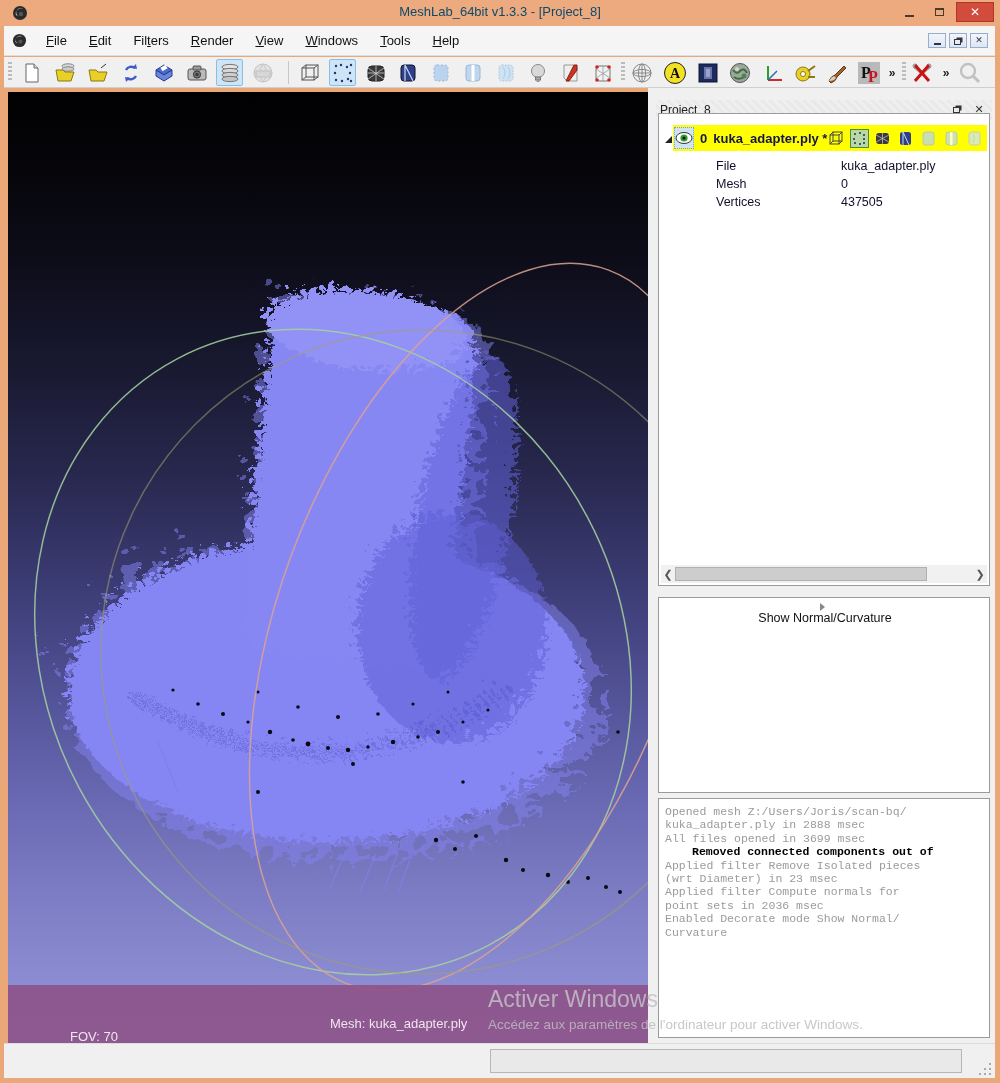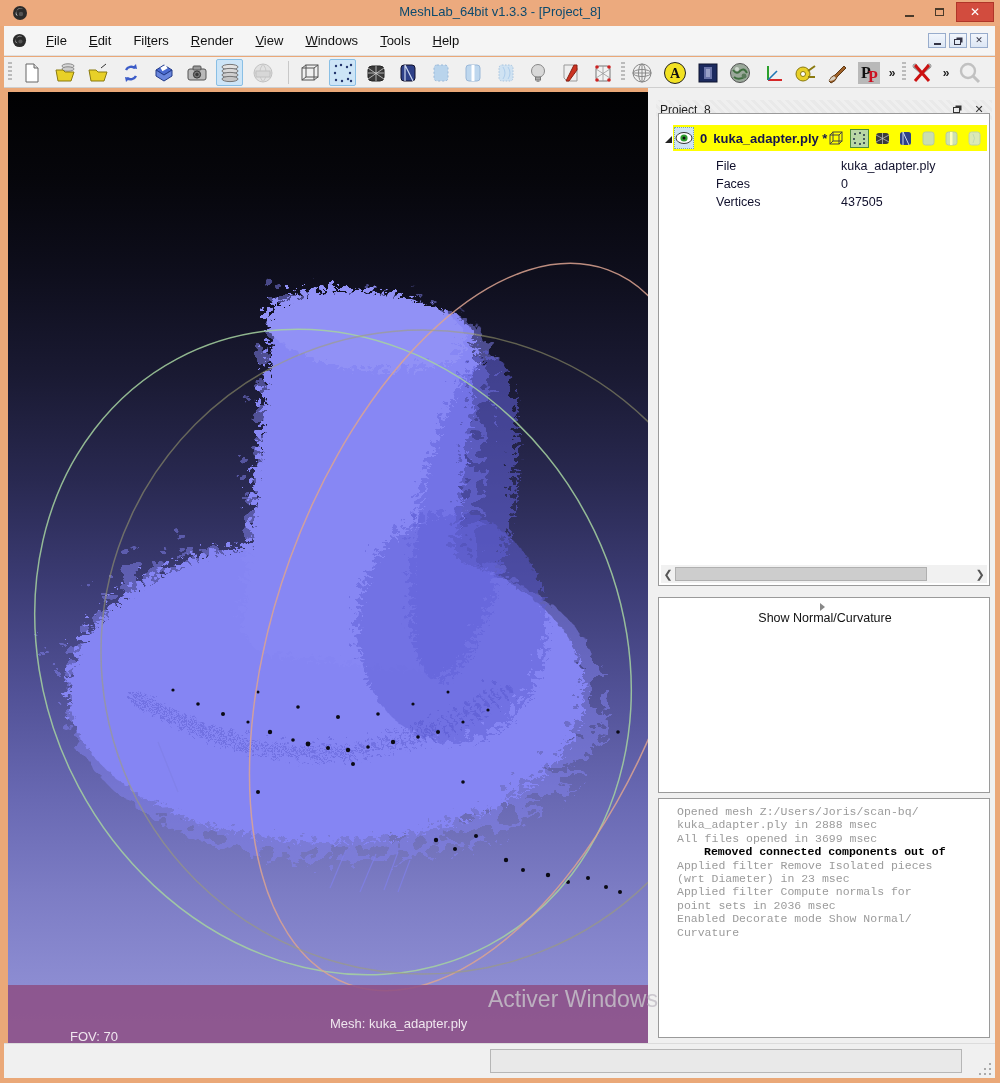--- a/index.html
+++ b/index.html
@@ -53,21 +53,21 @@
   .rightbg { position:absolute; left:648px; top:88px; width:347px; height:955px; background:#f0f0f0; }
   .dockhdr { position:absolute; left:656px; top:100px; width:336px; height:20px; font-size:12px; color:#222;
     background:repeating-linear-gradient(45deg,#efefef 0 3px,#e9e9e9 3px 6px); display:flex; align-items:center; padding-left:4px; }
   .dockbtns { position:absolute; right:6px; top:2px; display:flex; gap:8px; }
   .dockb { width:14px; height:14px; display:flex; align-items:center; justify-content:center; color:#333; font-size:11px; }
   .dockb .rest { width:7px; height:6px; border:1px solid #333; box-shadow:2px -2px 0 -0.5px #333; margin:2px 2px 0 0; }
 
   .panel { position:absolute; background:#fff; border:1px solid #9a9a9a; }
   .layers { left:658px; top:113px; width:332px; height:473px; }
   .decor  { left:658px; top:597px; width:332px; height:196px; font-size:12.5px; color:#111; }
-  .logp   { left:658px; top:798px; width:332px; height:240px; font-family:"Liberation Mono",monospace; font-size:11.5px; line-height:13.4px; color:#9b9b9b; padding:6px 18px; overflow:hidden; }
+  .logp   { left:658px; top:798px; width:332px; height:240px; font-family:"Liberation Mono",monospace; font-size:11.5px; line-height:13.4px; color:#9b9b9b; padding:6px 6px; overflow:hidden; }
   .logp .bold { color:#000; font-weight:bold;margin-left:27px; }
 
   .treerow { position:absolute; left:2px; top:11px; width:326px; height:26px; display:flex; align-items:center; }
   .expander { width:0; height:0; border-left:7px solid transparent; border-bottom:7px solid #222; margin:0 3px 0 4px; transform:translateY(1px); }
   .yellowrow { position:absolute; left:14px; top:11px; width:314px; height:26px; background:#ffff00; display:flex; align-items:center; }
   .eyebox { width:23px; height:22px; margin-left:1px; background:#cfe3f3; border:1px dotted #7aa; display:flex; align-items:center; justify-content:center; }
   .lname { font-size:13px; font-weight:bold; color:#14144e; margin-left:6px; white-space:pre; }
   .minis { margin-left:auto; display:flex; gap:4px; padding-right:3px; }
   .mini { width:19px; height:19px; display:flex; align-items:center; justify-content:center; }
   .mini.greenbg { background:#b9d8a6; border:1px solid #4d8a3d; }
@@ -526,21 +526,21 @@
         <div class="mini faded">
             <svg width="15" height="15">
               <rect x="2" y="1" width="11" height="13" rx="2.5" fill="#cfe2f2" stroke="#a8c4de"></rect>
               <path d="M6 3 q3 4 0 9" stroke="#aecdeb" fill="none"></path>
             </svg>
           </div>
       </div>
     </div>
     <div class="field" style="left:57px; top:45px">File</div>
     <div class="field" style="left:182px;top:45px">kuka_adapter.ply</div>
-    <div class="field" style="left:57px; top:63px">Faces</div>
+    <div class="field" style="left:57px; top:63px">Mesh</div>
     <div class="field" style="left:182px;top:63px">0</div>
     <div class="field" style="left:57px; top:81px">Vertices</div>
     <div class="field" style="left:182px;top:81px">437505</div>
     <div class="hscroll">
       <div class="sarr">❮</div>
       <div class="sthumb"></div>
       <div class="sarr" style="margin-left:auto">❯</div>
     </div>
   </div>
 
@@ -564,18 +564,19 @@
     <div>Curvature</div>
   </div>
 
   <div class="statusbar">
     <div class="progressbox"></div>
     <div class="gripper"></div>
   </div>
 
   <div class="watermark">
     <div class="wm1">Activer Windows</div>
+    <div class="wm2">Accédez aux paramètres de l'ordinateur pour activer Windows.</div>
   </div>
 
   <div class="bl"></div>
   <div class="br"></div>
   <div class="bb"></div>
 </div>
 
 </body></html>

